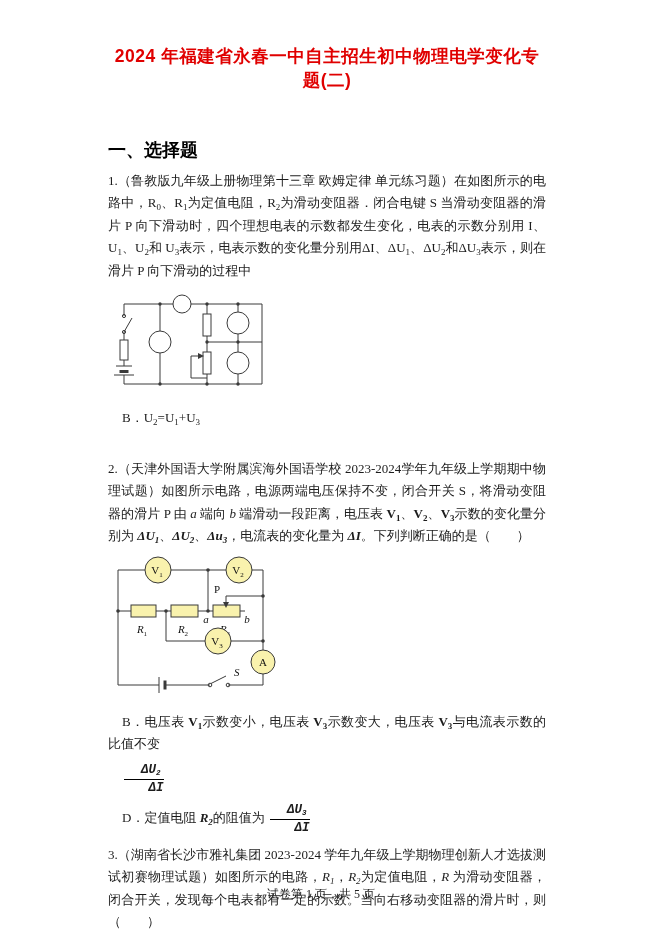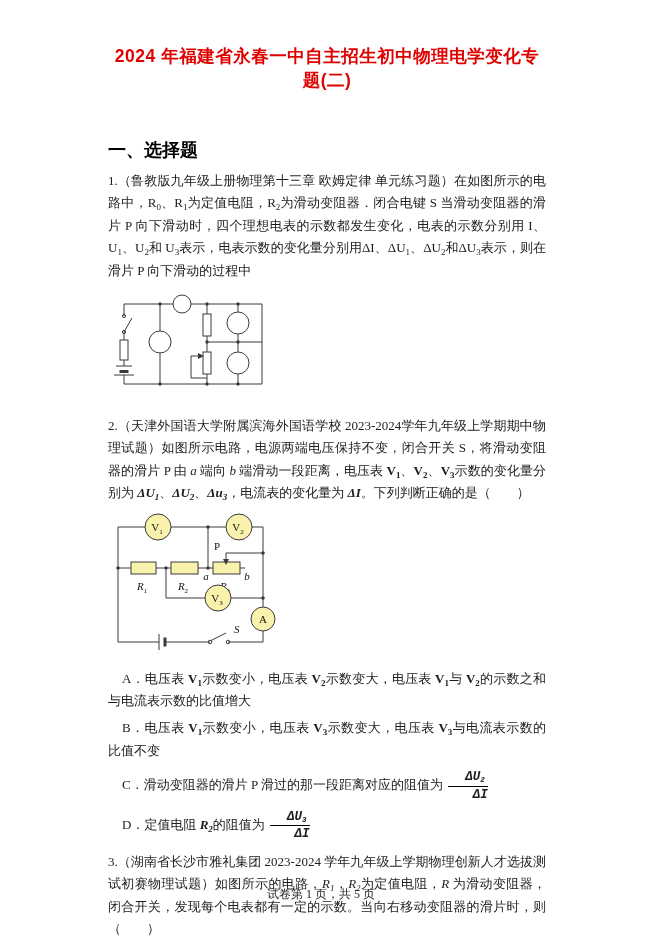--- a/index.html
+++ b/index.html
@@ -141,24 +141,25 @@
           <circle class="dot" cx="97" cy="50" r="1.7"></circle>
           <circle class="dot" cx="128" cy="50" r="1.7"></circle>
           <circle class="dot" cx="50" cy="92" r="1.7"></circle>
           <circle class="dot" cx="97" cy="92" r="1.7"></circle>
           <circle class="dot" cx="128" cy="92" r="1.7"></circle>
         </g>
       </svg>
     </figure>
 
     <div class="opt-grid">
+      <div><span>B．U</span><sub>2</sub><span>=U</span><sub>1</sub><span>+U</span><sub>3</sub></div>
     </div>
   </div>
 
-  <div style="margin-top:10px;">
+  <div style="margin-top:28px;">
     <p class="q-text"><span>2.（天津外国语大学附属滨海外国语学校 2023-2024学年九年级上学期期中物理试题）如图所示电路，电源两端电压保持不变，闭合开关 S，将滑动变阻器的滑片 P 由 </span><span class="i">a</span><span> 端向 </span><span class="i">b</span><span> 端滑动一段距离，电压表 </span><span class="b">V</span><sub class="b">1</sub><span>、</span><span class="b">V</span><sub class="b">2</sub><span>、</span><span class="b">V</span><sub class="b">3</sub><span>示数的变化量分别为 </span><span class="b i">ΔU</span><sub class="b i">1</sub><span>、</span><span class="b i">ΔU</span><sub class="b i">2</sub><span>、</span><span class="b i">Δu</span><sub class="b i">3</sub><span>，电流表的变化量为 </span><span class="b i">ΔI</span><span>。下列判断正确的是（　　）</span></p>
 
     <figure class="fig2">
       <svg width="220" height="150" viewBox="0 0 220 150">
 
         <path class="w" d="M12,18 H39 M65,18 H120 M146,18 H157 M12,18 V133"></path>
         <path class="w" d="M102,18 V59"></path>
         <path class="w" d="M12,59 H25 M50,59 H65 M92,59 H107 M134,59 H139"></path>
         <path class="w" d="M120,44 H157 M120,44 V51"></path>
         <path class="w" d="M60,59 V89 M60,89 H99 M125,89 H157"></path>
@@ -222,23 +223,22 @@
           <circle class="dot" cx="12" cy="59" r="1.8"></circle>
           <circle class="dot" cx="60" cy="59" r="1.8"></circle>
           <circle class="dot" cx="102" cy="59" r="1.8"></circle>
           <circle class="dot" cx="157" cy="44" r="1.8"></circle>
           <circle class="dot" cx="157" cy="89" r="1.8"></circle>
         </g>
       </svg>
     </figure>
 
     <div>
-      <div class="option"><span>A．电压表 </span><span class="b">V</span><sub class="b">1</sub><span>示数变小，电压表 </span><span class="b">V</span><sub class="b">2</sub><span>示数变大，电压表 </span><span class="b">V</span><sub class="b">1</sub><span>与 </span><span class="b">V</span><sub class="b">2</sub><span>的示数之和与电流表示数的比值增大</span></div>
       <div class="option"><span>B．电压表 </span><span class="b">V</span><sub class="b">1</sub><span>示数变小，电压表 </span><span class="b">V</span><sub class="b">3</sub><span>示数变大，电压表 </span><span class="b">V</span><sub class="b">3</sub><span>与电流表示数的比值不变</span></div>
-      <div class="option tall"><span>C．滑动变阻器的滑片 P 滑过的那一段距离对应的阻值为 </span><span class="frac"><span class="num"><span class="b i">ΔU</span><sub class="b i">2</sub></span><span class="den"><span class="b i">ΔI</span></span></span></div>
+      <div class="option tall"><span class="frac"><span class="num"><span class="b i">ΔU</span><sub class="b i">2</sub></span><span class="den"><span class="b i">ΔI</span></span></span></div>
       <div class="option tall"><span>D．定值电阻 </span><span class="b i">R</span><sub class="b i">2</sub><span>的阻值为 </span><span class="frac"><span class="num"><span class="b i">ΔU</span><sub class="b i">3</sub></span><span class="den"><span class="b i">ΔI</span></span></span></div>
     </div>
   </div>
 
   <div style="margin-top:9px;">
     <p class="q-text"><span>3.（湖南省长沙市雅礼集团 2023-2024 学年九年级上学期物理创新人才选拔测试初赛物理试题）如图所示的电路，</span><span class="i">R</span><sub class="i">1</sub><span>，</span><span class="i">R</span><sub class="i">2</sub><span>为定值电阻，</span><span class="i">R</span><span> 为滑动变阻器，闭合开关，发现每个电表都有一定的示数。当向右移动变阻器的滑片时，则（　　）</span></p>
   </div>
 
   <div class="footer">试卷第 1 页，共 5 页</div>
 

